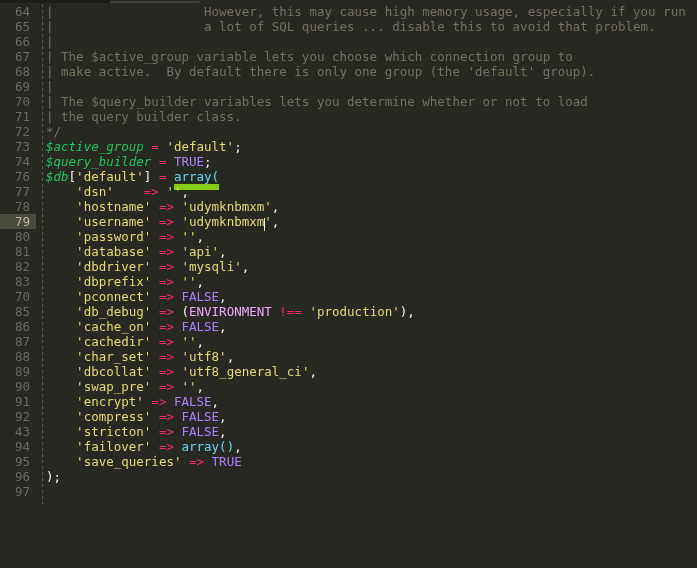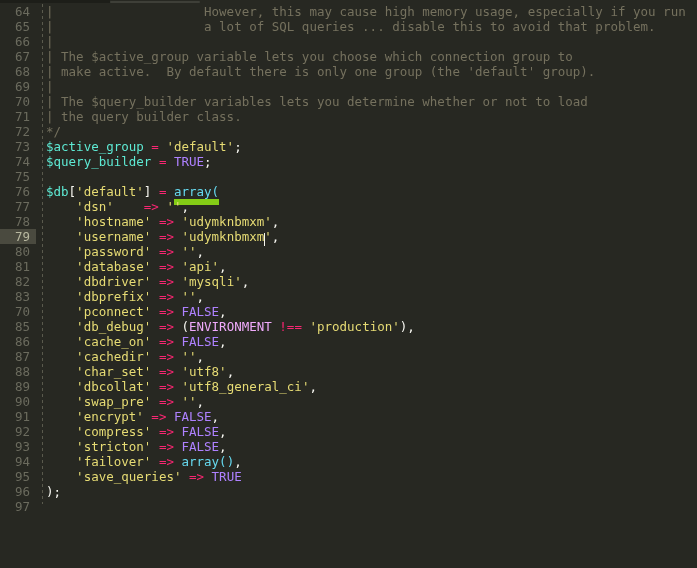--- a/index.html
+++ b/index.html
@@ -104,21 +104,21 @@
         to bottom,
         #5a5a4d 0px, #5a5a4d 3px,
         rgba(0,0,0,0) 3px, rgba(0,0,0,0) 6px);
     z-index: 2;
     pointer-events: none;
   }
 
   
   .tok-comment  { color: #75715e; }
   .tok-plain    { color: #f8f8f2; }
-  .tok-var      { color: #5eead4; }
+  .tok-var      { color: #22c55e; font-style: italic; }
   .tok-op       { color: #f92672; }
   .tok-string   { color: #e6db74; }
   .tok-const    { color: #ae81ff; }
   .tok-func     { color: #66d9ef; }
   .tok-punc     { color: #f8f8f2; }
   .tok-ident    { color: #f0abfc; }
   .tok-fn-under { color: #66d9ef; border-bottom: 6px solid #84cc16; }
 
   
   .caret {
@@ -149,38 +149,37 @@
       <div class="row"><div class="gutter">65</div><div class="code"><span class="tok-comment">|                    a lot of SQL queries ... disable this to avoid that problem.</span></div></div>
       <div class="row"><div class="gutter">66</div><div class="code"><span class="tok-comment">|</span></div></div>
       <div class="row"><div class="gutter">67</div><div class="code"><span class="tok-comment">| The $active_group variable lets you choose which connection group to</span></div></div>
       <div class="row"><div class="gutter">68</div><div class="code"><span class="tok-comment">| make active.  By default there is only one group (the 'default' group).</span></div></div>
       <div class="row"><div class="gutter">69</div><div class="code"><span class="tok-comment">|</span></div></div>
       <div class="row"><div class="gutter">70</div><div class="code"><span class="tok-comment">| The $query_builder variables lets you determine whether or not to load</span></div></div>
       <div class="row"><div class="gutter">71</div><div class="code"><span class="tok-comment">| the query builder class.</span></div></div>
       <div class="row"><div class="gutter">72</div><div class="code"><span class="tok-comment">*/</span></div></div>
       <div class="row"><div class="gutter">73</div><div class="code"><span class="tok-var">$active_group </span><span class="tok-op">=</span><span class="tok-string"> 'default'</span><span class="tok-plain">;</span></div></div>
       <div class="row"><div class="gutter">74</div><div class="code"><span class="tok-var">$query_builder </span><span class="tok-op">=</span><span class="tok-const"> TRUE</span><span class="tok-plain">;</span></div></div>
-      <div class="row"><div class="gutter">75</div><div class="code"></div></div>
       <div class="row"><div class="gutter">76</div><div class="code"><span class="tok-var">$db</span><span class="tok-punc">[</span><span class="tok-string">'default'</span><span class="tok-punc">] </span><span class="tok-op">=</span><span class="tok-plain"> </span><span class="tok-fn-under">array(</span></div></div>
       <div class="row"><div class="gutter">77</div><div class="code"><span class="tok-string">    'dsn'    </span><span class="tok-op">=&gt;</span><span class="tok-string"> ''</span><span class="tok-plain">,</span></div></div>
       <div class="row"><div class="gutter">78</div><div class="code"><span class="tok-string">    'hostname' </span><span class="tok-op">=&gt;</span><span class="tok-string"> 'udymknbmxm'</span><span class="tok-plain">,</span></div></div>
       <div class="row active"><div class="gutter">79</div><div class="code"><span class="tok-string">    'username' </span><span class="tok-op">=&gt;</span><span class="tok-string"> 'udymknbmxm</span><span class="caret"></span><span class="tok-string">'</span><span class="tok-plain">,</span></div></div>
       <div class="row"><div class="gutter">80</div><div class="code"><span class="tok-string">    'password' </span><span class="tok-op">=&gt;</span><span class="tok-string"> ''</span><span class="tok-plain">,</span></div></div>
       <div class="row"><div class="gutter">81</div><div class="code"><span class="tok-string">    'database' </span><span class="tok-op">=&gt;</span><span class="tok-string"> 'api'</span><span class="tok-plain">,</span></div></div>
       <div class="row"><div class="gutter">82</div><div class="code"><span class="tok-string">    'dbdriver' </span><span class="tok-op">=&gt;</span><span class="tok-string"> 'mysqli'</span><span class="tok-plain">,</span></div></div>
       <div class="row"><div class="gutter">83</div><div class="code"><span class="tok-string">    'dbprefix' </span><span class="tok-op">=&gt;</span><span class="tok-string"> ''</span><span class="tok-plain">,</span></div></div>
       <div class="row"><div class="gutter">70</div><div class="code"><span class="tok-string">    'pconnect' </span><span class="tok-op">=&gt;</span><span class="tok-const"> FALSE</span><span class="tok-plain">,</span></div></div>
       <div class="row"><div class="gutter">85</div><div class="code"><span class="tok-string">    'db_debug' </span><span class="tok-op">=&gt;</span><span class="tok-plain"> (</span><span class="tok-ident">ENVIRONMENT</span><span class="tok-op"> !==</span><span class="tok-string"> 'production'</span><span class="tok-plain">),</span></div></div>
       <div class="row"><div class="gutter">86</div><div class="code"><span class="tok-string">    'cache_on' </span><span class="tok-op">=&gt;</span><span class="tok-const"> FALSE</span><span class="tok-plain">,</span></div></div>
       <div class="row"><div class="gutter">87</div><div class="code"><span class="tok-string">    'cachedir' </span><span class="tok-op">=&gt;</span><span class="tok-string"> ''</span><span class="tok-plain">,</span></div></div>
       <div class="row"><div class="gutter">88</div><div class="code"><span class="tok-string">    'char_set' </span><span class="tok-op">=&gt;</span><span class="tok-string"> 'utf8'</span><span class="tok-plain">,</span></div></div>
       <div class="row"><div class="gutter">89</div><div class="code"><span class="tok-string">    'dbcollat' </span><span class="tok-op">=&gt;</span><span class="tok-string"> 'utf8_general_ci'</span><span class="tok-plain">,</span></div></div>
       <div class="row"><div class="gutter">90</div><div class="code"><span class="tok-string">    'swap_pre' </span><span class="tok-op">=&gt;</span><span class="tok-string"> ''</span><span class="tok-plain">,</span></div></div>
       <div class="row"><div class="gutter">91</div><div class="code"><span class="tok-string">    'encrypt' </span><span class="tok-op">=&gt;</span><span class="tok-const"> FALSE</span><span class="tok-plain">,</span></div></div>
       <div class="row"><div class="gutter">92</div><div class="code"><span class="tok-string">    'compress' </span><span class="tok-op">=&gt;</span><span class="tok-const"> FALSE</span><span class="tok-plain">,</span></div></div>
-      <div class="row"><div class="gutter">93</div><div class="code"><span class="tok-string">    'stricton' </span><span class="tok-op">=&gt;</span><span class="tok-const"> FALSE</span><span class="tok-plain">,</span></div></div>
+      <div class="row"><div class="gutter">43</div><div class="code"><span class="tok-string">    'stricton' </span><span class="tok-op">=&gt;</span><span class="tok-const"> FALSE</span><span class="tok-plain">,</span></div></div>
       <div class="row"><div class="gutter">94</div><div class="code"><span class="tok-string">    'failover' </span><span class="tok-op">=&gt;</span><span class="tok-func"> array()</span><span class="tok-plain">,</span></div></div>
       <div class="row"><div class="gutter">95</div><div class="code"><span class="tok-string">    'save_queries' </span><span class="tok-op">=&gt;</span><span class="tok-const"> TRUE</span></div></div>
       <div class="row"><div class="gutter">96</div><div class="code"><span class="tok-plain">);</span></div></div>
       <div class="row"><div class="gutter">97</div><div class="code"></div></div>
     </div>
 
 </div>
 
 </body></html>

